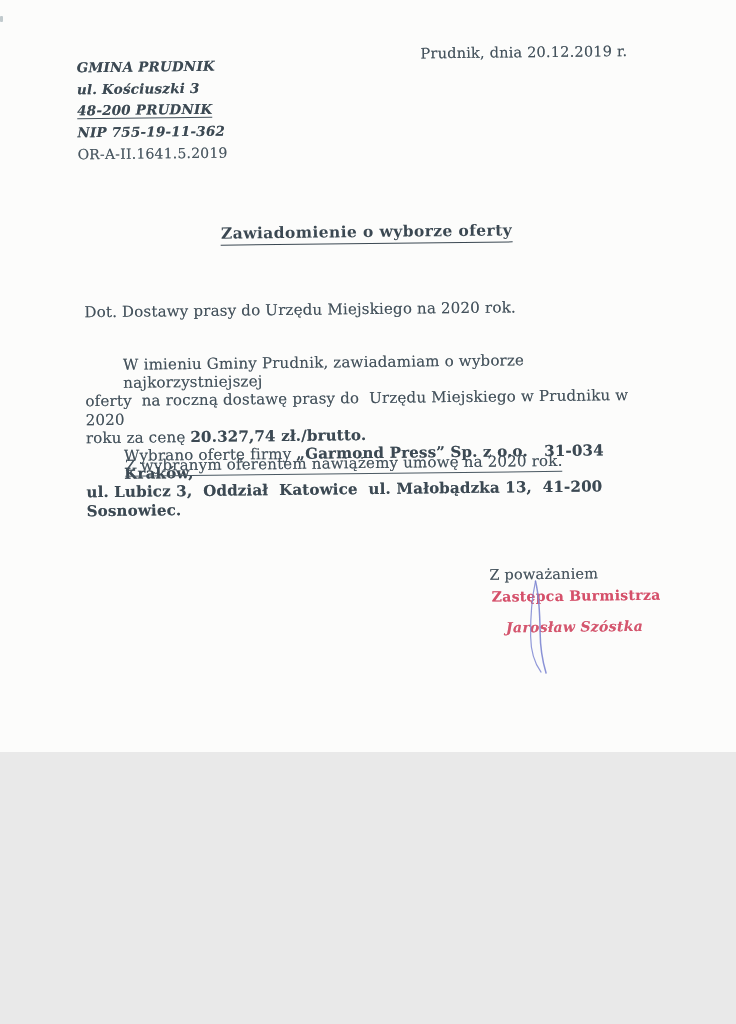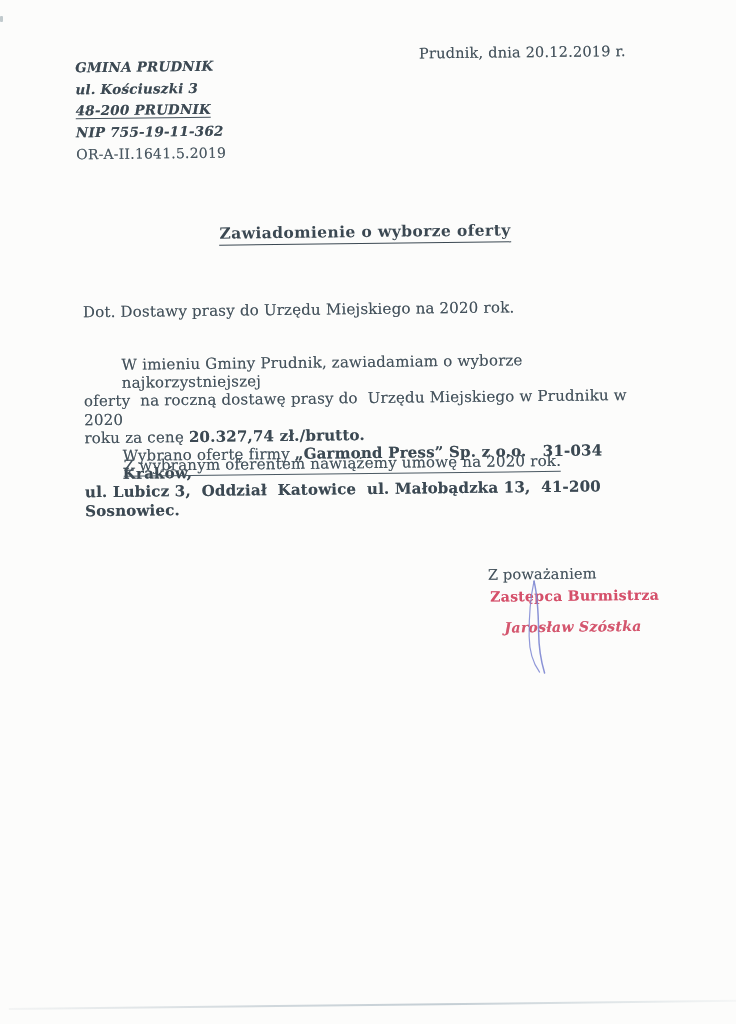--- a/index.html
+++ b/index.html
@@ -1,19 +1,19 @@
 <!DOCTYPE html>
 <html><head>
 <meta charset="utf-8">
 <style>
   html, body { margin: 0; padding: 0; background: #e9e9e9; }
   .page {
     position: relative;
     width: 736px;
-    height: 1024px;
+    height: 752px;
     background: #fcfcfb;
     overflow: hidden;
     font-family: "DejaVu Serif", "Liberation Serif", serif;
     color: #42505a;
   }
   .scan-content {
     position: absolute;
     inset: 0;
     transform: rotate(-0.65deg);
     transform-origin: 50% 48%;

